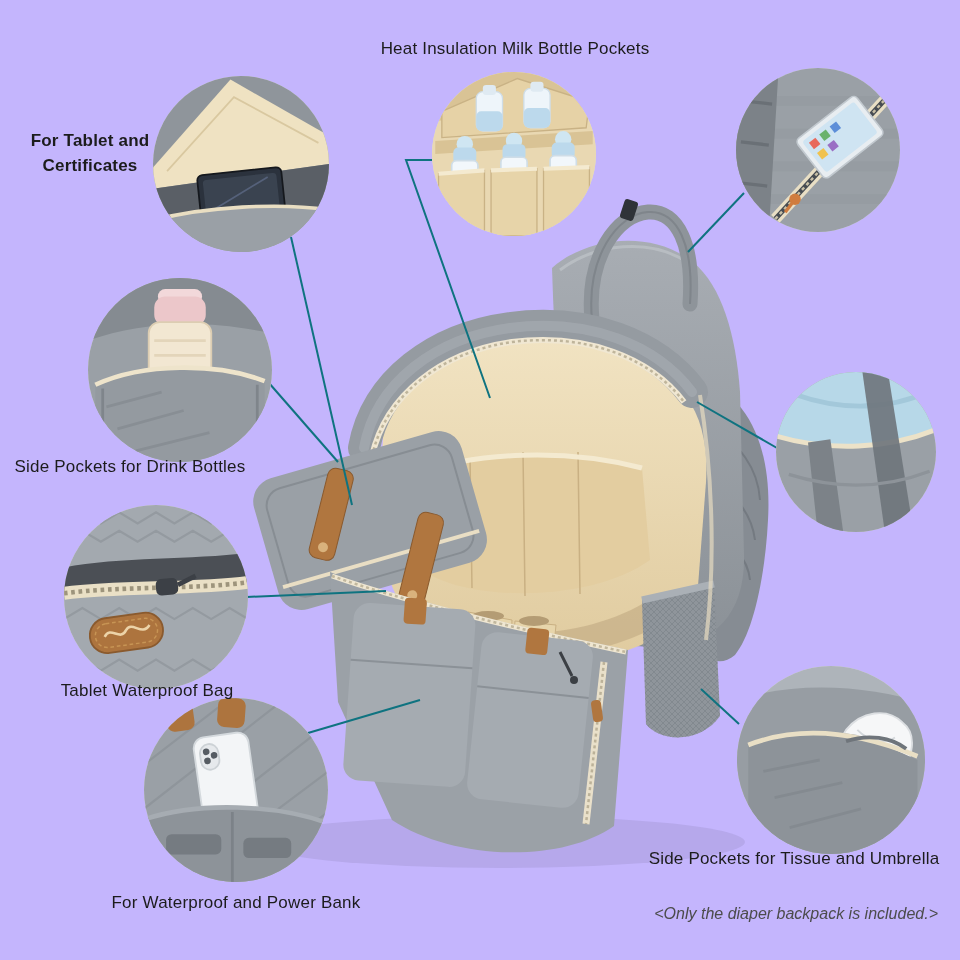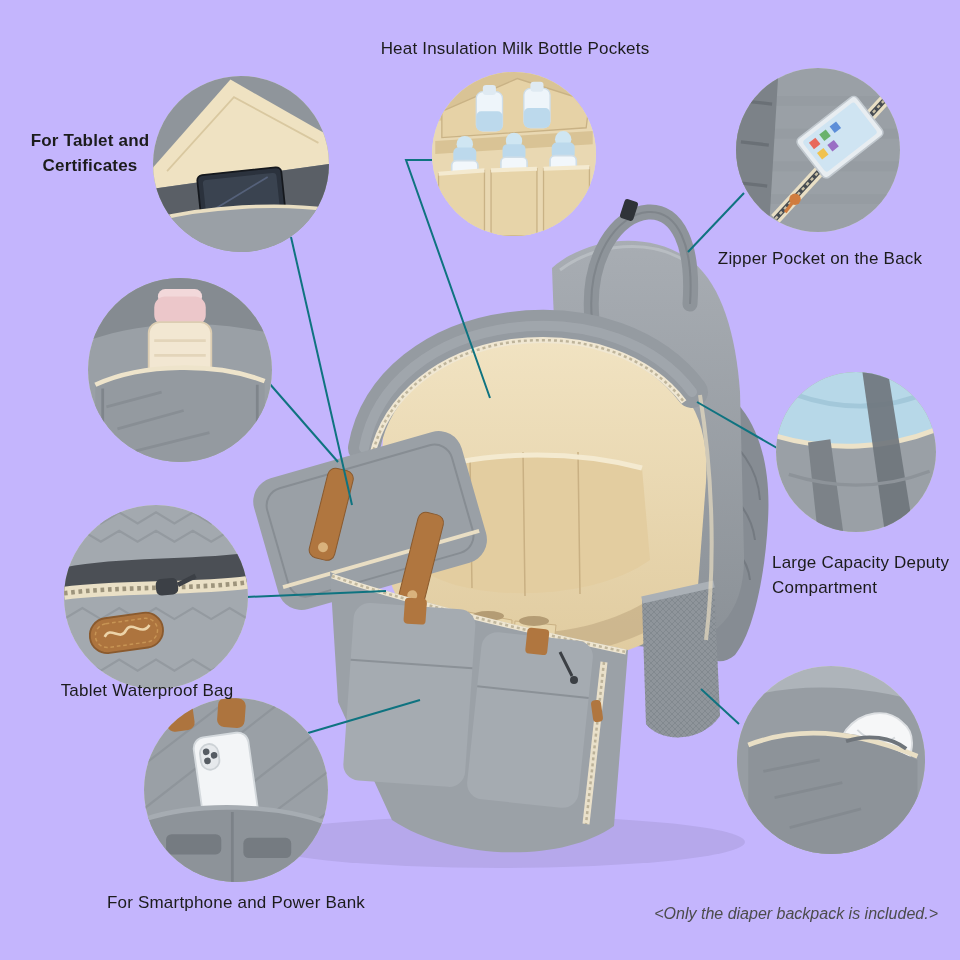--- a/index.html
+++ b/index.html
@@ -270,25 +270,25 @@
       <path d="M6,42 C32,32 62,34 96,48" stroke="#e9dfc5" stroke-width="2.5" fill="none"></path>
       <path d="M58,40 C70,36 82,38 90,44" stroke="#6f757b" stroke-width="2" fill="none"></path>
       <path d="M14,56 L44,50 M20,70 L56,62 M28,86 L66,76" stroke="#848a90" stroke-width="1.5"></path>
     </svg>
   </div>
 
   <div class="label nowrap" style="left:330px;top:36px;width:370px;text-align:center;">Heat Insulation Milk Bottle Pockets</div>
 
   <div class="label" style="left:16px;top:128px;width:148px;text-align:center;font-weight:bold;">For Tablet and Certificates</div>
 
-  <div class="label nowrap" style="left:700px;top:246px;width:240px;text-align:center;">Zipper Pocket on the Back</div>
-
-
-  <div class="label" style="left:772px;top:550px;width:180px;text-align:left;">Large Capacity Deputy Compartment</div>
+
+  <div class="label nowrap" style="left:10px;top:454px;width:240px;text-align:center;">Side Pockets for Drink Bottles</div>
+
 
   <div class="label nowrap" style="left:47px;top:678px;width:200px;text-align:center;">Tablet Waterproof Bag</div>
 
-  <div class="label nowrap" style="left:96px;top:890px;width:280px;text-align:center;">For Smartphone and Power Bank</div>
-
+  <div class="label nowrap" style="left:96px;top:890px;width:280px;text-align:center;">For Waterproof and Power Bank</div>
+
+  <div class="label nowrap" style="left:648px;top:846px;width:292px;text-align:center;">Side Pockets for Tissue and Umbrella</div>
 
   <div class="footnote" style="right:22px;top:905px;text-align:right;">&lt;Only the diaper backpack is included.&gt;</div>
 
 </div>
 
 </body></html>

